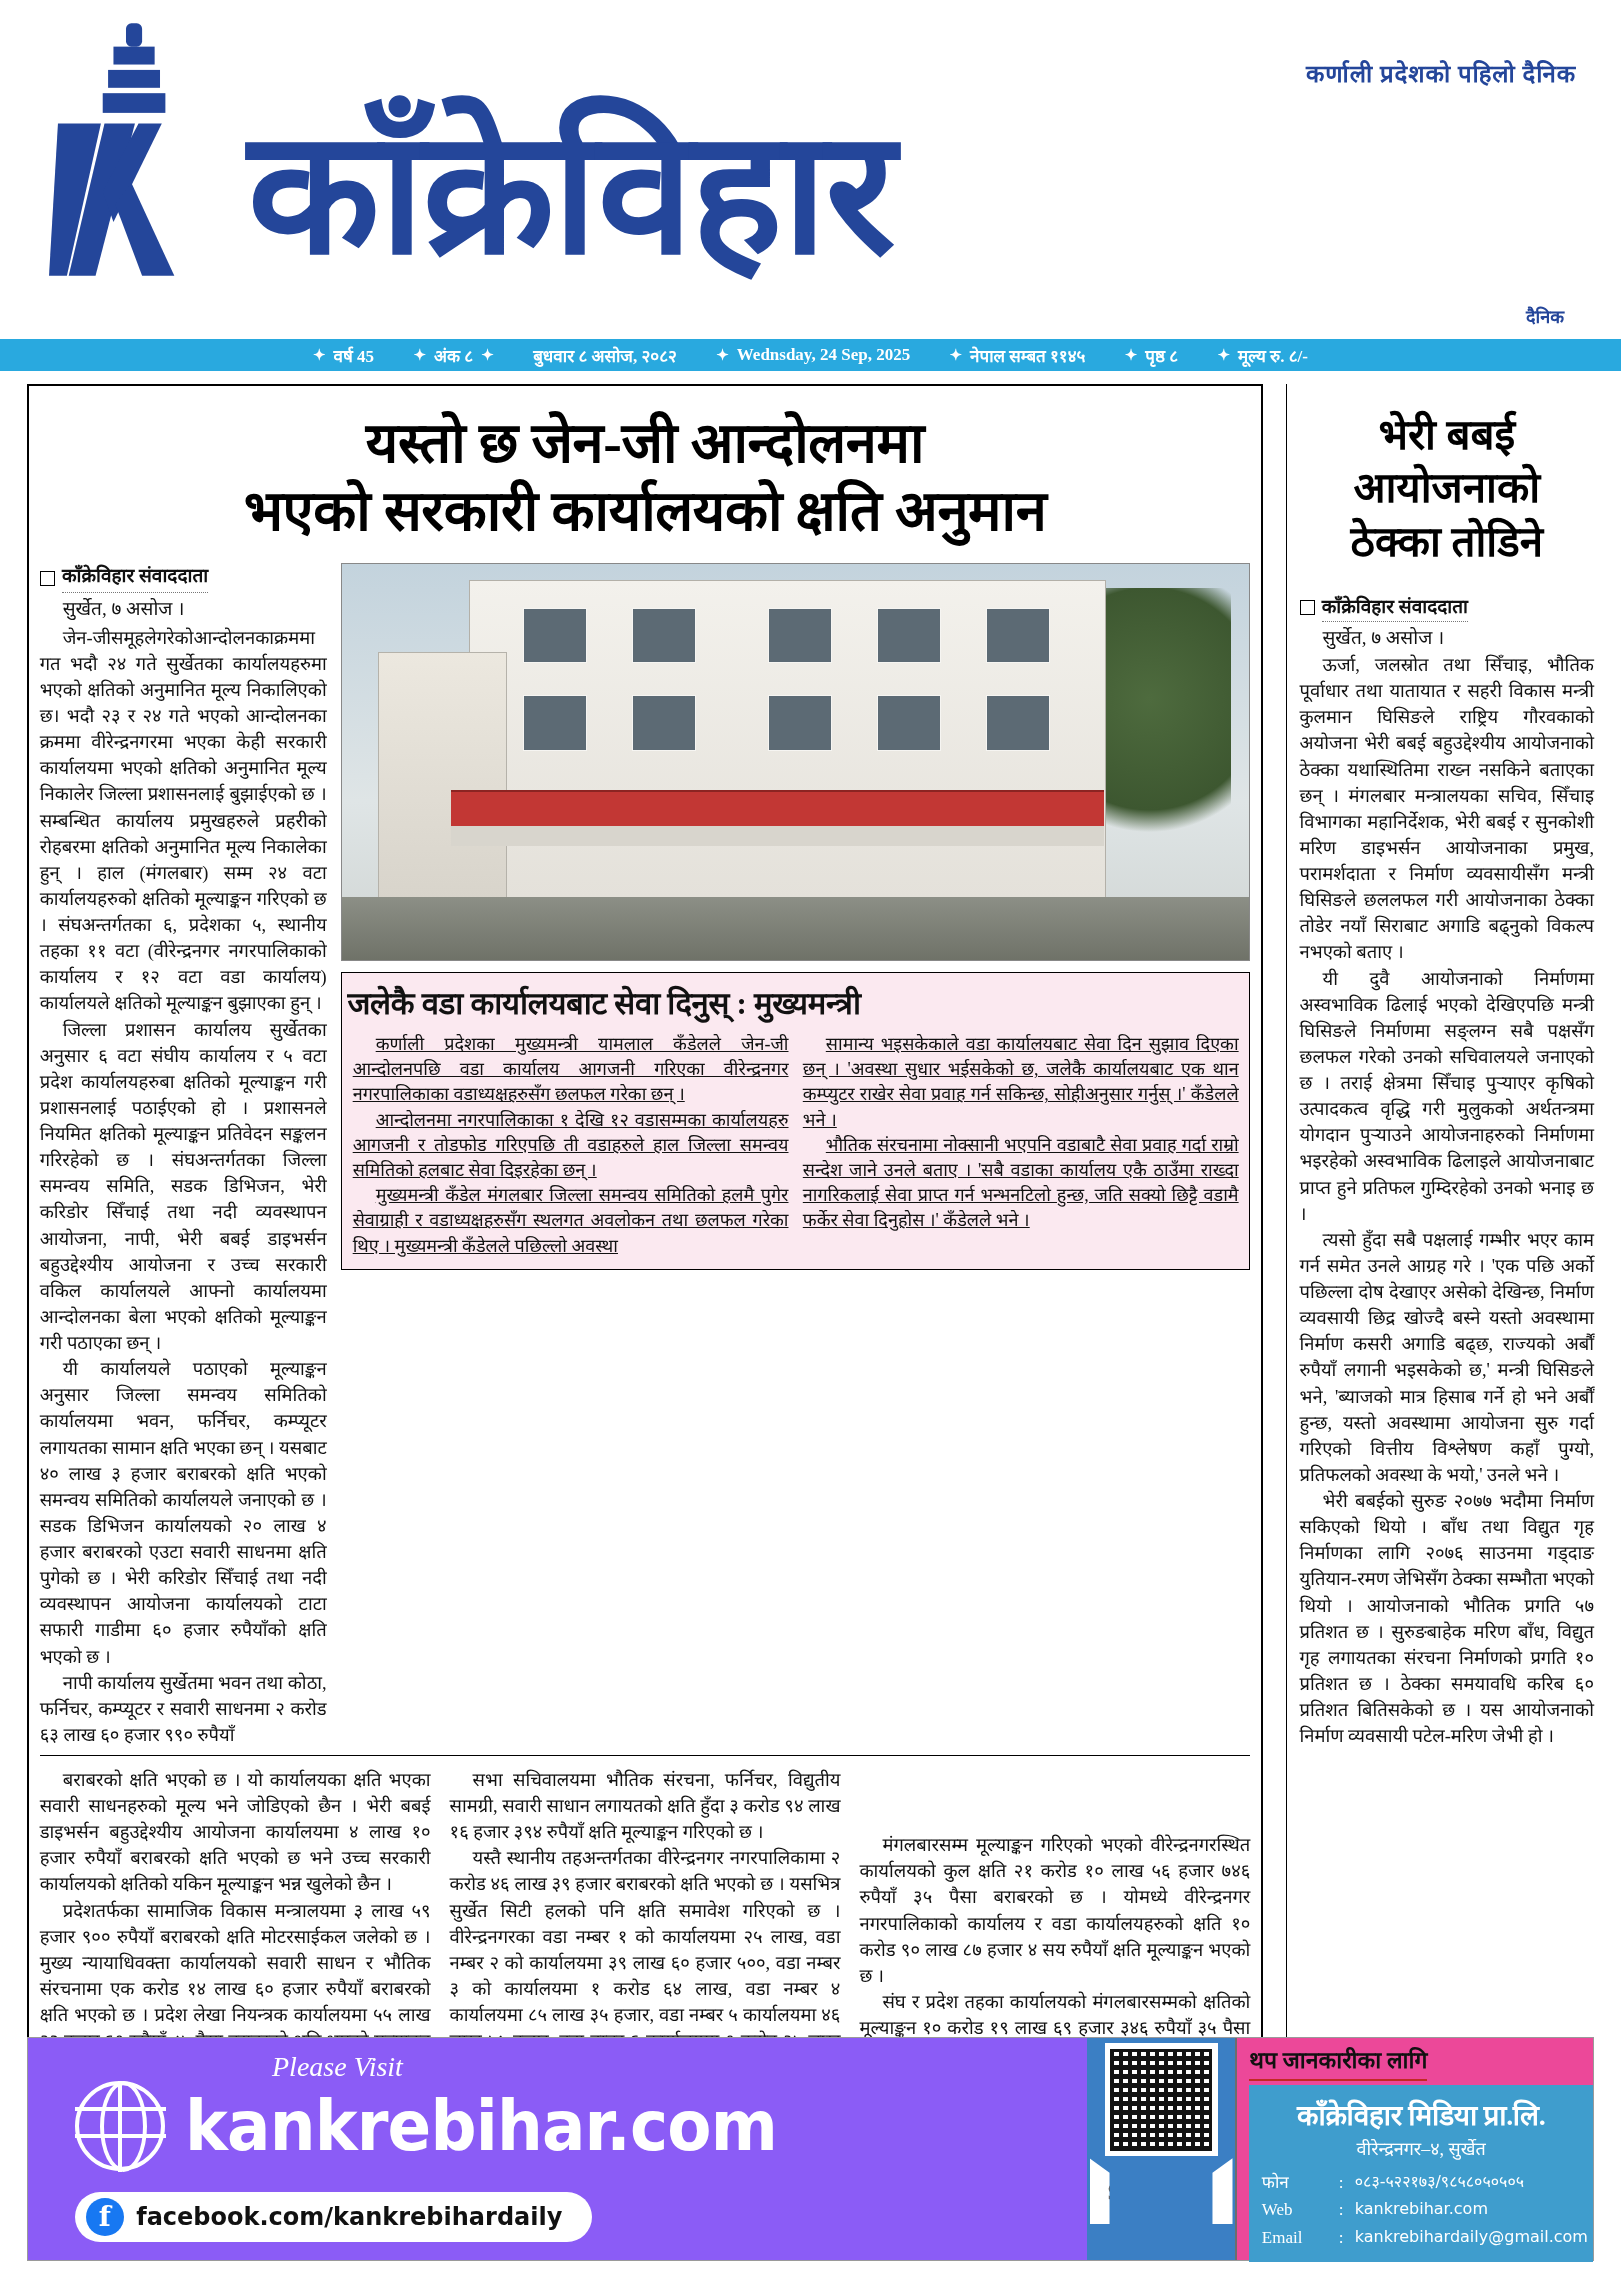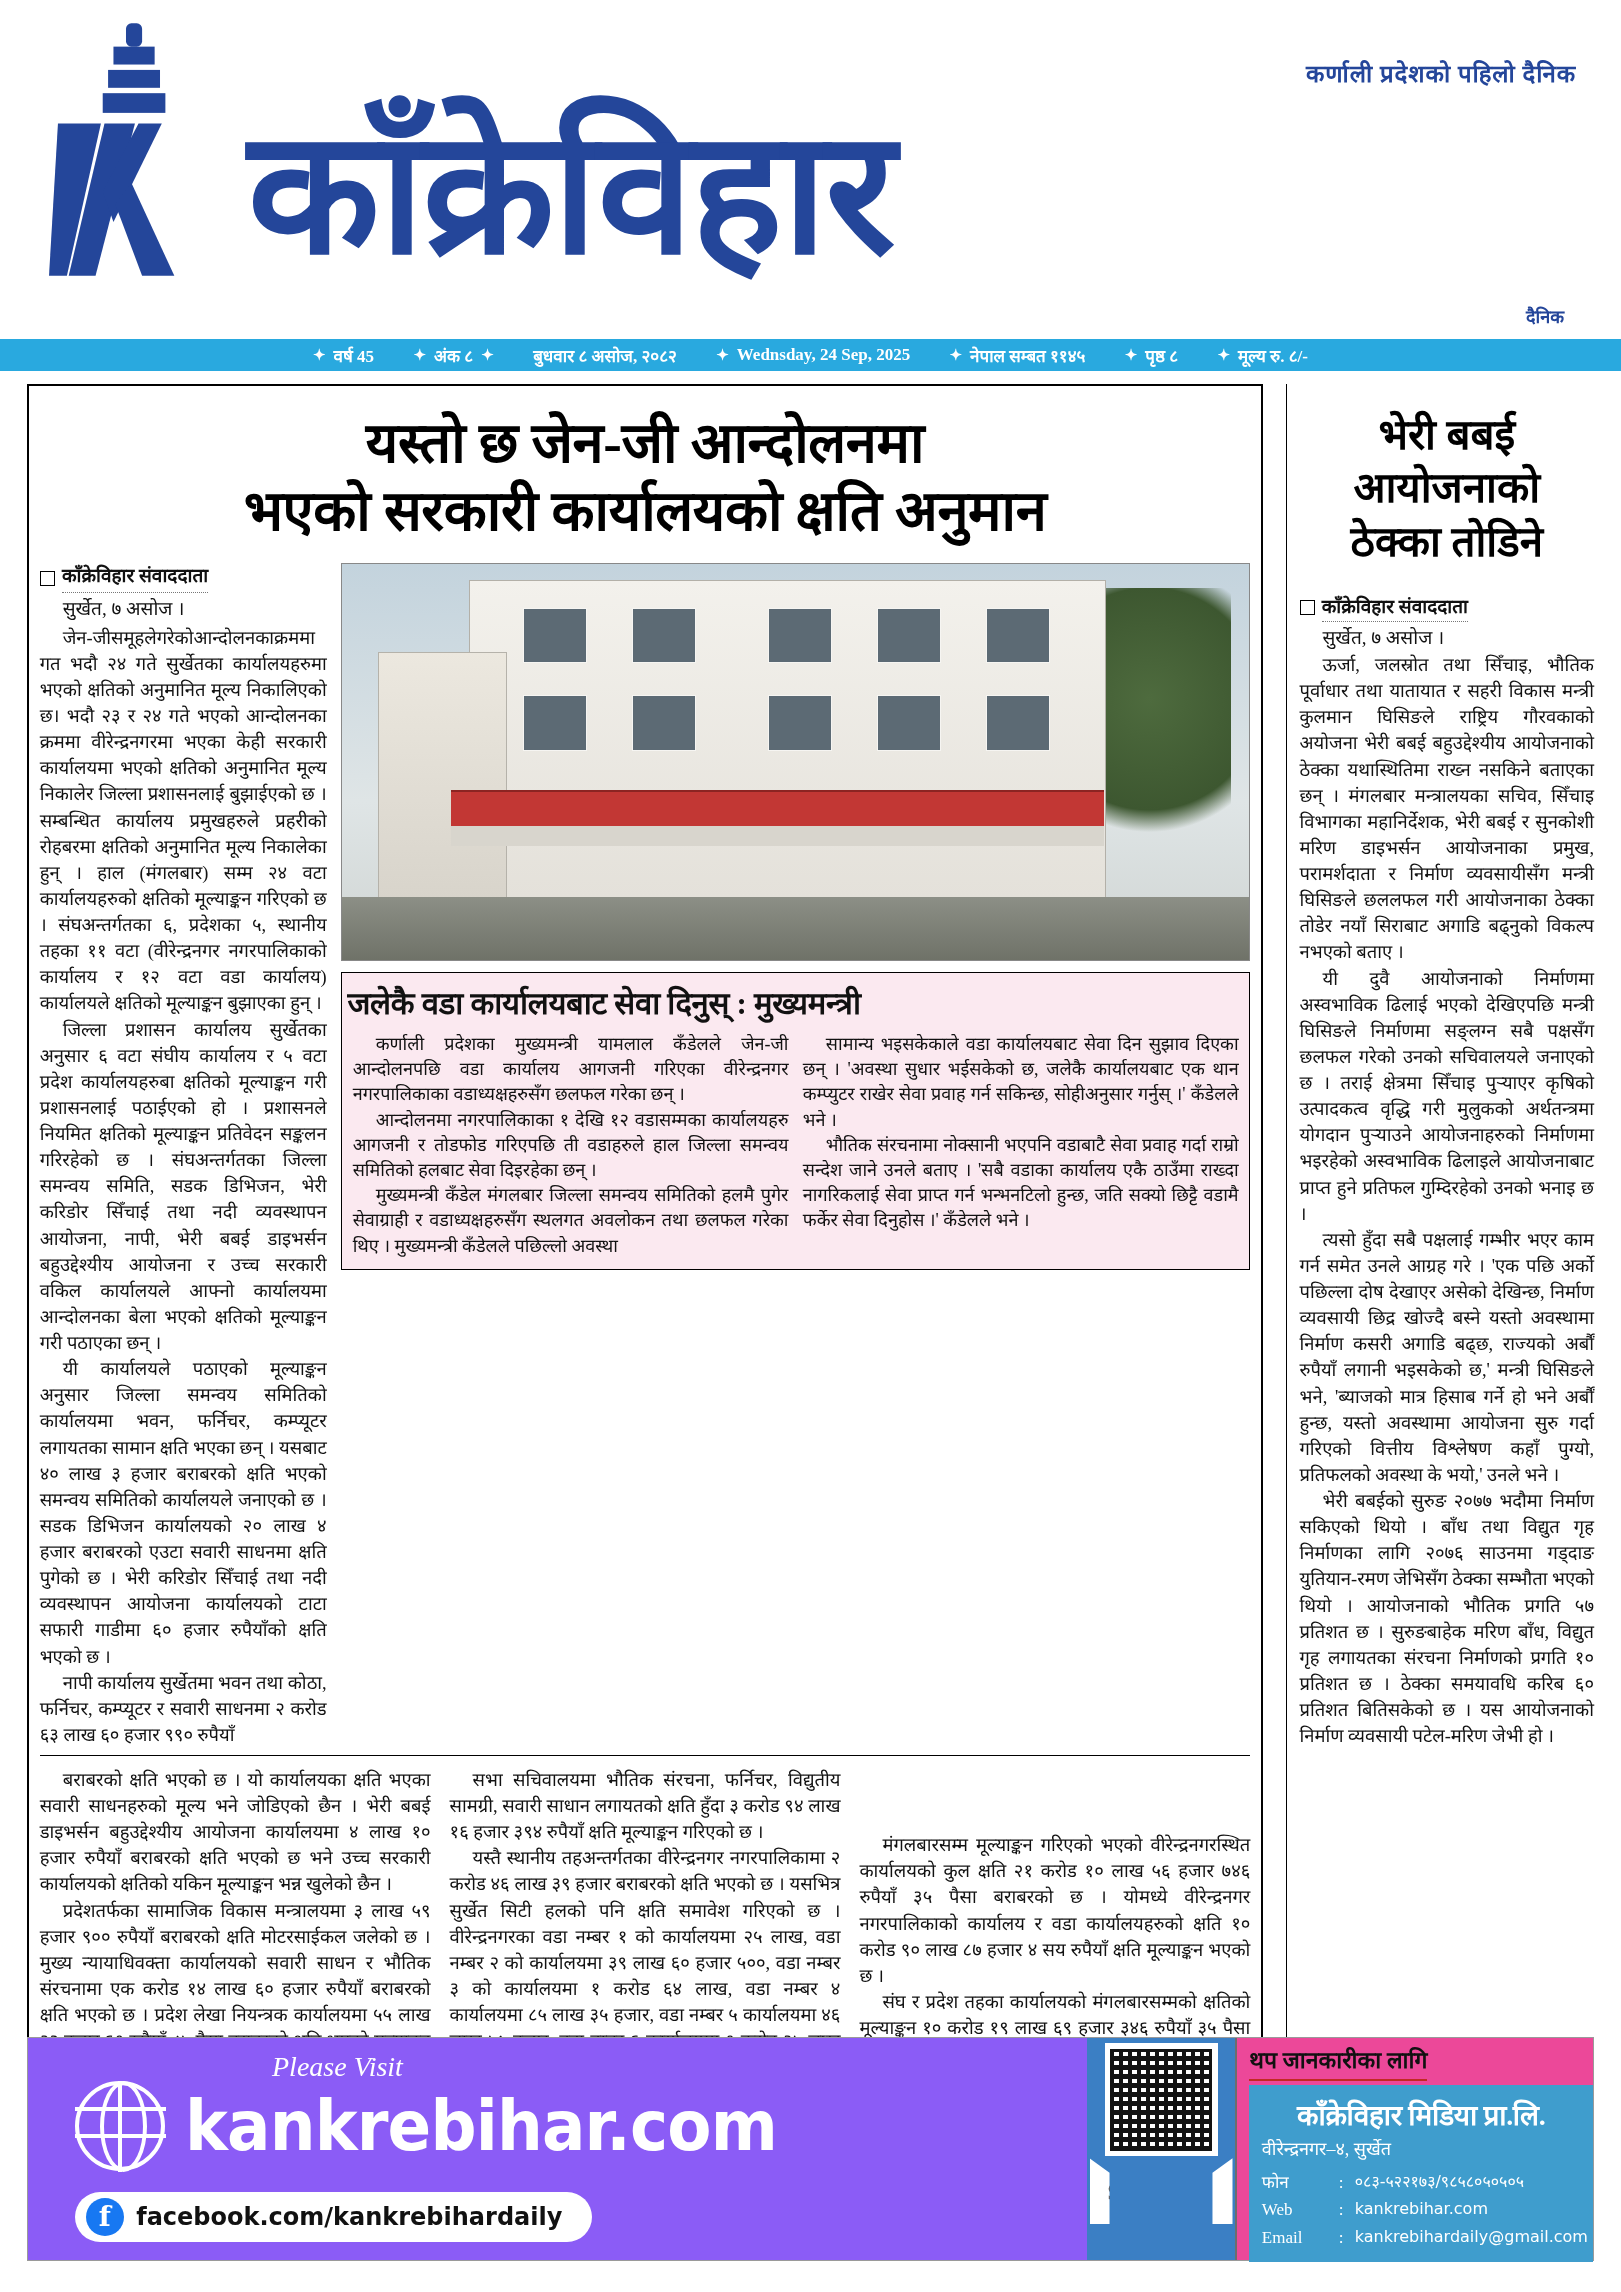--- a/index.html
+++ b/index.html
@@ -238,20 +238,21 @@
     text-align: left;
     font-weight: 700;
     font-size: 31px;
     padding: 8px 5.4px 9px 5.4px;
     letter-spacing: -0.3px;
   }
   .pinkbox-body {
     display: flex;
     gap: 14.3px;
     padding: 0 10.7px 10.7px 10.7px;
+    text-decoration: underline;
   }
   .pinkbox-body .col { font-size: 18px; line-height: 1.4; flex: 1; }
 
   
   .cols-bottom {
     display: flex;
     gap: 19px;
     margin-top: 10.7px;
     align-items: center;
     border-top: 0;
@@ -428,21 +429,21 @@
     color: #fff;
     height: 177px;
     padding: 10.7px 12.5px 0 12.5px;
     box-sizing: border-box;
   }
   .ad-co {
     font-size: 28px; font-weight: 700; text-align: center;
     letter-spacing: -0.4px;
   }
   .ad-addr {
-    font-size: 18px; margin-top: 2.7px; margin-bottom: 9px;
+    font-size: 18px; text-align: center; margin-top: 2.7px; margin-bottom: 9px;
   }
   .ad-line {
     display: flex; font-size: 17px; line-height: 1.62;
   }
   .ad-line .k { width: 77px; flex: none; }
   .ad-line .c { width: 16px; flex: none; }
   .ad-line .v { font-family: "DejaVu Sans", sans-serif; font-size: 16px; }
 
   .ad-divider {
     position: absolute;

